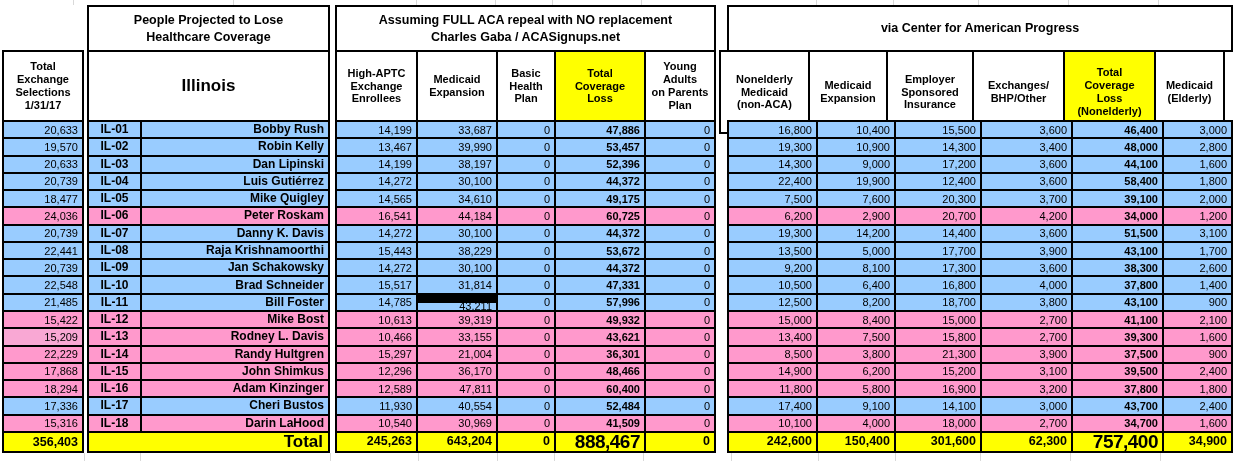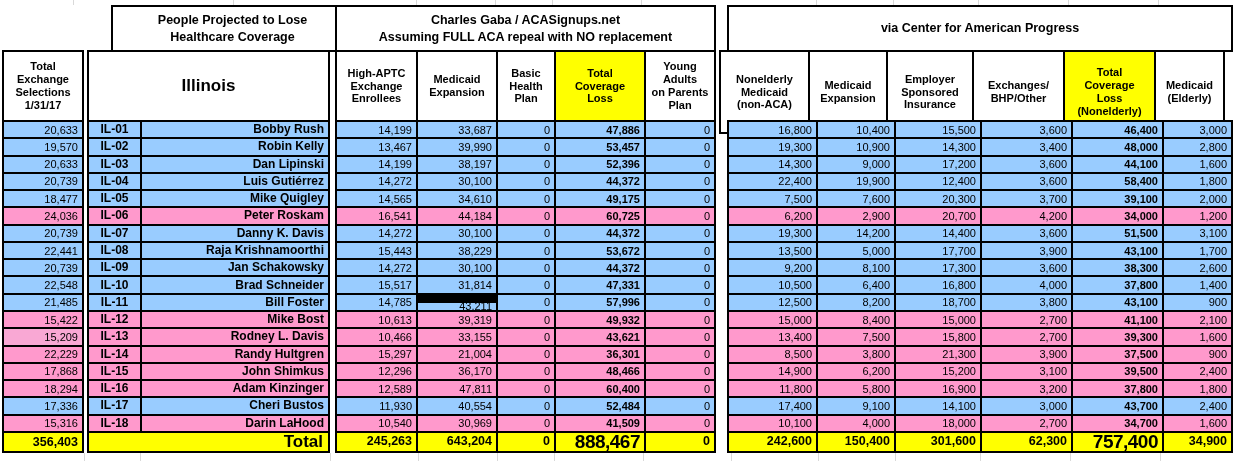--- a/index.html
+++ b/index.html
@@ -15,21 +15,21 @@
   .num{justify-content:flex-end;padding-right:4px;}
   .ctr{justify-content:center;text-align:center;}
   .bold{font-weight:bold;}
   .name{font-size:12px;}
   .dist{font-size:12px;}
   .big{font-size:19px;letter-spacing:-0.5px;}
   .tnum{font-size:12.5px;}
   .hcell{white-space:pre-line;text-align:center;justify-content:center;font-weight:bold;font-size:11px;line-height:1.18;}
   .yellow{background:#FFFF00;}
   .titlebox{flex-direction:column;font-weight:bold;font-size:12.5px;line-height:1.35;text-align:center;}
-  .pre{white-space:pre-line;text-align:center;margin-left:24px;}
+  .pre{white-space:pre-line;text-align:center;}
   .illinois{font-size:17px;font-weight:bold;}
   .totalLabel{justify-content:flex-end;font-size:17px;font-weight:bold;padding-right:5px;}
   .vgl{position:absolute;width:1px;background:#d9d9d9;}
 </style>
 </head>
 <body>
 
 <div id="sheet">
 
   <div class="box hcell" style="left:2px;top:50px;width:82px;height:72px;">Total
@@ -101,22 +101,22 @@
       <div class="cell ctr bold dist" style="background: rgb(153, 204, 255);">IL-17</div>
       <div class="cell num bold name" style="background: rgb(153, 204, 255);">Cheri Bustos</div>
       <div class="cell ctr bold dist" style="background: rgb(255, 153, 204);">IL-18</div>
       <div class="cell num bold name" style="background: rgb(255, 153, 204);">Darin LaHood</div>
     </div>
   <div class="box yellow totalLabel" style="left:87px;top:431px;width:243px;height:22px;">
     <span>Total</span>
   </div>
 
   <div class="box titlebox" style="left:335px;top:5px;width:381px;height:47px;">
+    <div>Assuming FULL ACA repeal with NO replacement</div>
     <div>Charles Gaba / ACASignups.net</div>
-    <div>Assuming FULL ACA repeal with NO replacement</div>
   </div>
   <div class="grid cols-full" style="left:335px;top:50px;width:381px;height:72px;grid-template-rows:1fr;">
     <div class="cell hcell">High-APTC
 Exchange
 Enrollees</div>
     <div class="cell hcell">Medicaid
 Expansion</div>
     <div class="cell hcell">Basic
 Health
 Plan</div>

